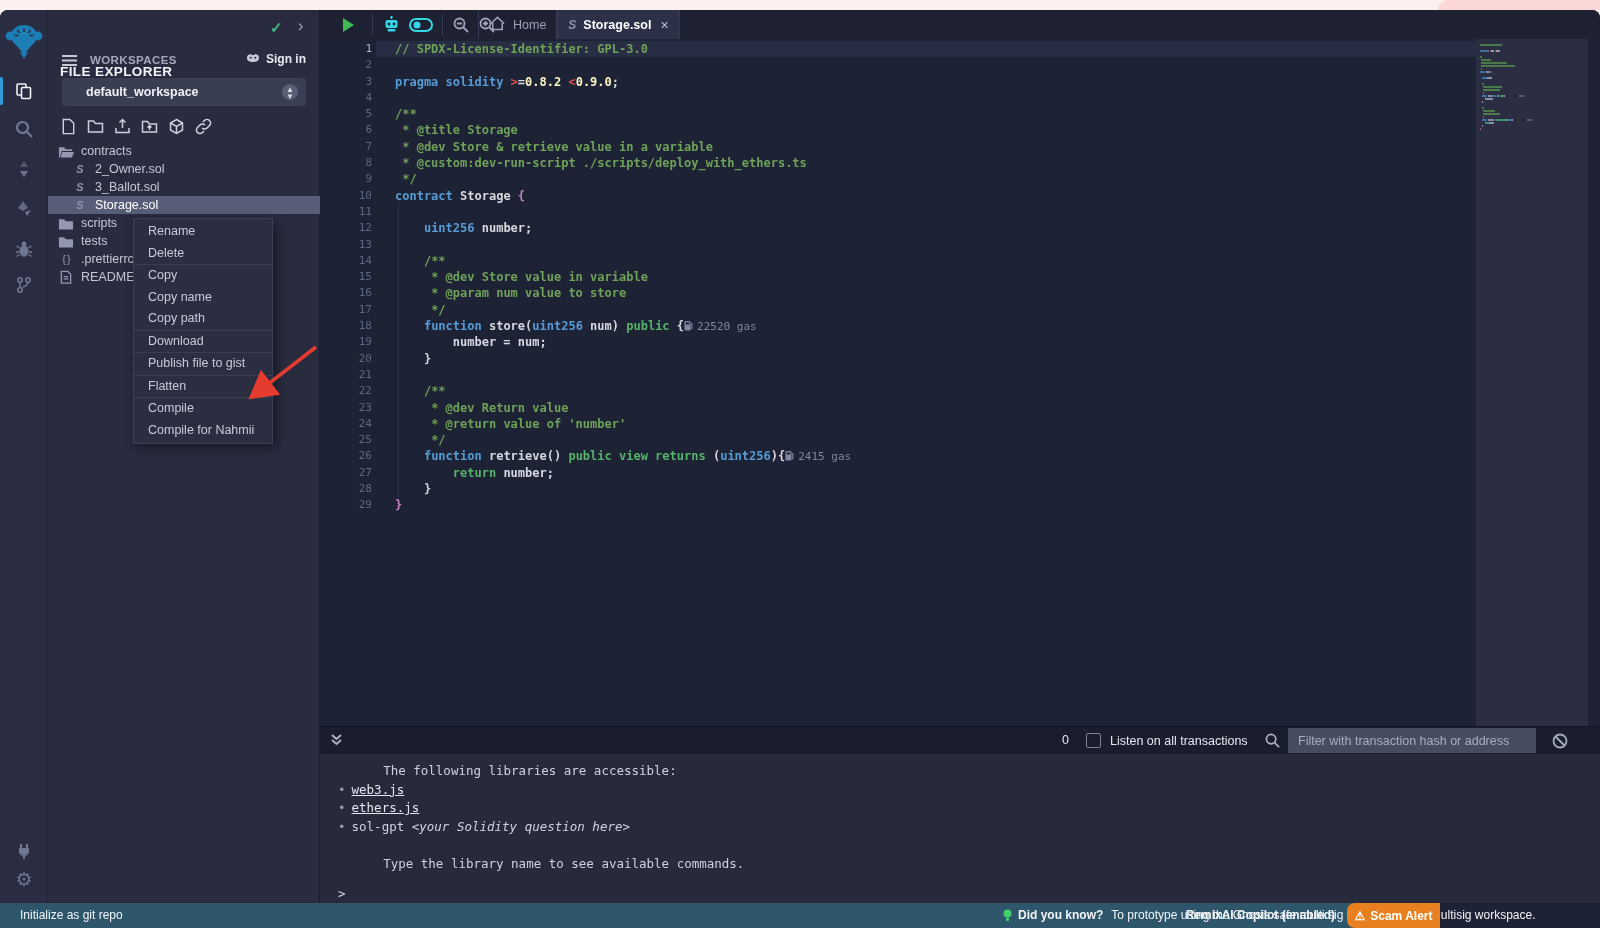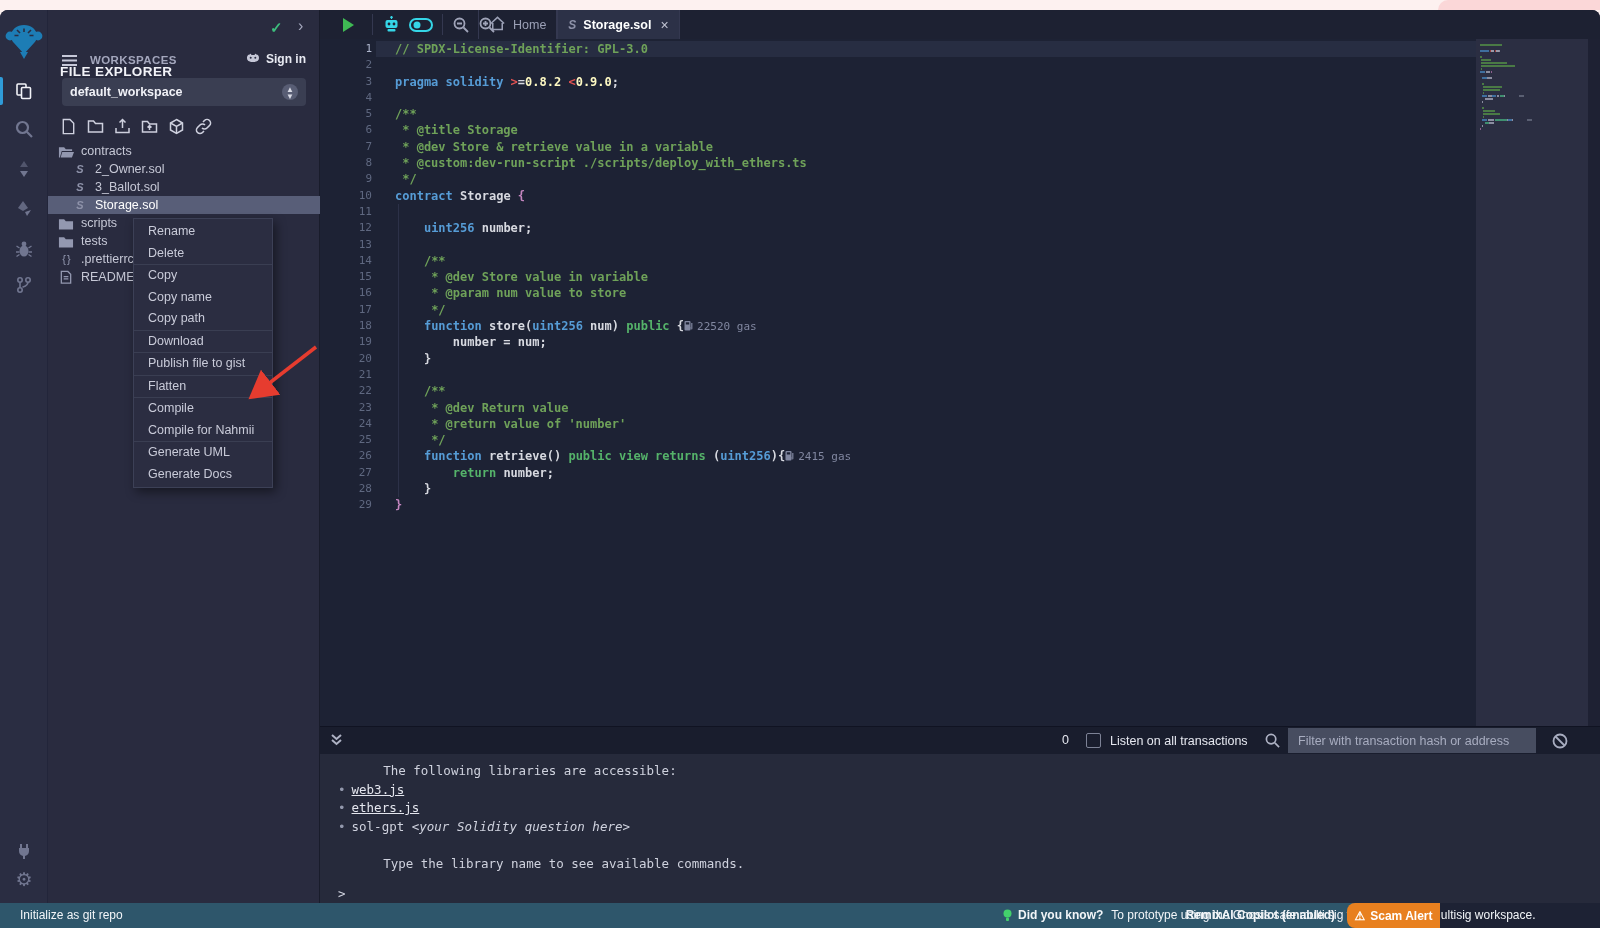--- a/index.html
+++ b/index.html
@@ -24,21 +24,21 @@
   
   #side-panel { left:48px; top:0; width:272px; height:893px; background:#292b3f; border-right:1px solid #191c2b; }
   #panel-title { position:absolute; left:12px; top:10px; color:#f2f3f8; font-size:13.5px; font-weight:bold; letter-spacing:.4px;margin-top:44px; }
   #panel-check { position:absolute; left:222px; top:9px; color:#3dbd7d; font-size:15px; font-weight:bold; }
   #panel-chev { position:absolute; left:250px; top:7px; color:#a4a7bd; font-size:16px; }
   #ws-row { position:absolute; left:0; top:40px; width:272px; height:22px;font-weight:bold; }
   #ws-burger { position:absolute; left:14px; top:3px; color:#c6c8d8; }
   #ws-label { position:absolute; left:42px; top:4px; color:#a4a7bd; font-size:11.5px; letter-spacing:.4px; }
   #gh-signin { position:absolute; right:14px; top:2px; color:#e8eaf2; font-size:12px; display:flex; align-items:center; gap:5px; }
   #gh-signin svg { color:#c6c8d8; }
-  #ws-select { position:absolute; left:14px; top:68px; width:244px; height:28px; background:#3a3e52; border-radius:4px; color:#f0f1f7; font-size:12.5px; font-weight:bold; line-height:28px; padding-left:8px; cursor:pointer; }
+  #ws-select { position:absolute; left:14px; top:68px; width:244px; height:28px; background:#3a3e52; border-radius:4px; color:#f0f1f7; font-size:12.5px; font-weight:bold; line-height:28px; padding-left:24px; cursor:pointer; }
   #ws-caret { position:absolute; right:8px; top:6px; width:16px; height:16px; border-radius:50%; background:#585d74; color:#d9dbe6; font-size:8px; text-align:center; line-height:7px; padding-top:2px; }
   #file-toolbar { position:absolute; left:12px; top:108px; height:18px; display:flex; gap:10px; color:#ced0de; }
   #file-toolbar .ft-icon { width:17px; height:17px; cursor:pointer; }
 
   
   #file-tree { position:absolute; left:0; top:132px; width:272px;text-align:right; }
   .tree-row { position:relative; height:18px; display:flex; align-items:center; color:#c6c8d6; font-size:12.5px; cursor:pointer; white-space:nowrap; }
   .tree-row .t-icon { display:inline-flex; width:16px; justify-content:center; margin-right:7px; color:#9398b0; flex:none; }
   .tree-row.selected { background:#585e78; color:#ffffff; }
   .sol-glyph { font-size:11px; font-weight:bold; color:#8e92a9; font-style:italic; }
@@ -338,24 +338,20 @@
         </div>
         <div class="ctx-group">
           <div class="ctx-item">Publish file to gist</div>
         </div>
         <div class="ctx-group">
           <div class="ctx-item">Flatten</div>
         </div>
         <div class="ctx-group">
           <div class="ctx-item">Compile</div>
           <div class="ctx-item">Compile for Nahmii</div>
-        </div>
-        <div class="ctx-group">
-          <div class="ctx-item">Generate UML</div>
-          <div class="ctx-item">Generate Docs</div>
         </div>
       </div>
 
     <div id="toolbar" class="abs">
       <div class="tb-icon" style="left:14px;width:28px;color:#3fba54;">
         <svg width="15" height="16" viewBox="0 0 15 16">
             <path fill="currentColor" d="M2 1l11 7-11 7z"></path>
           </svg>
       </div>
       <div class="tb-sep" style="left:52px;"></div>

